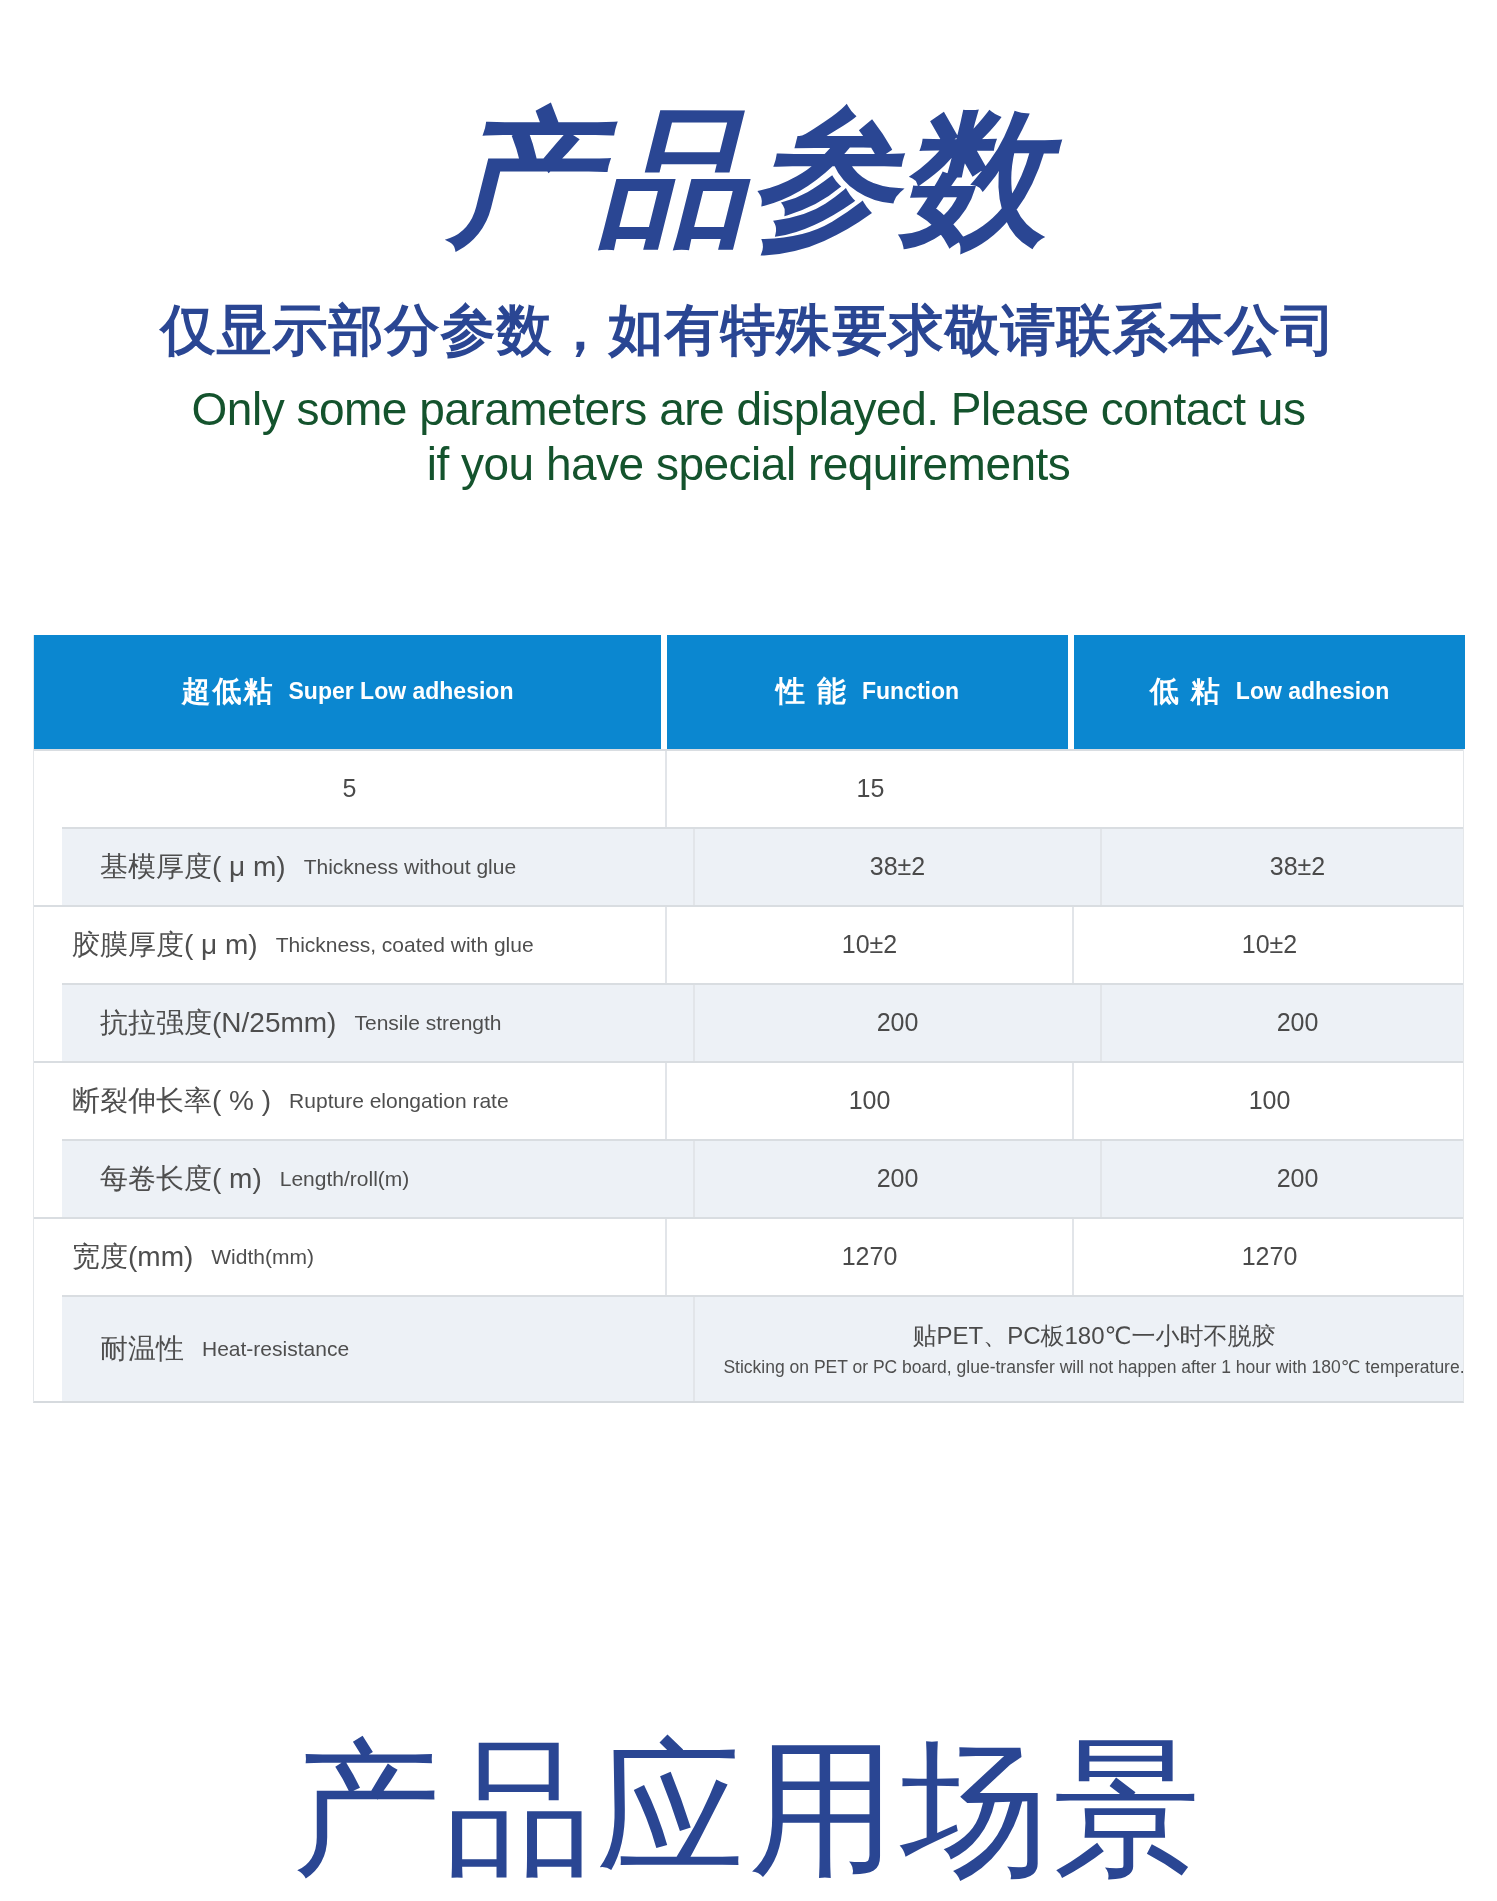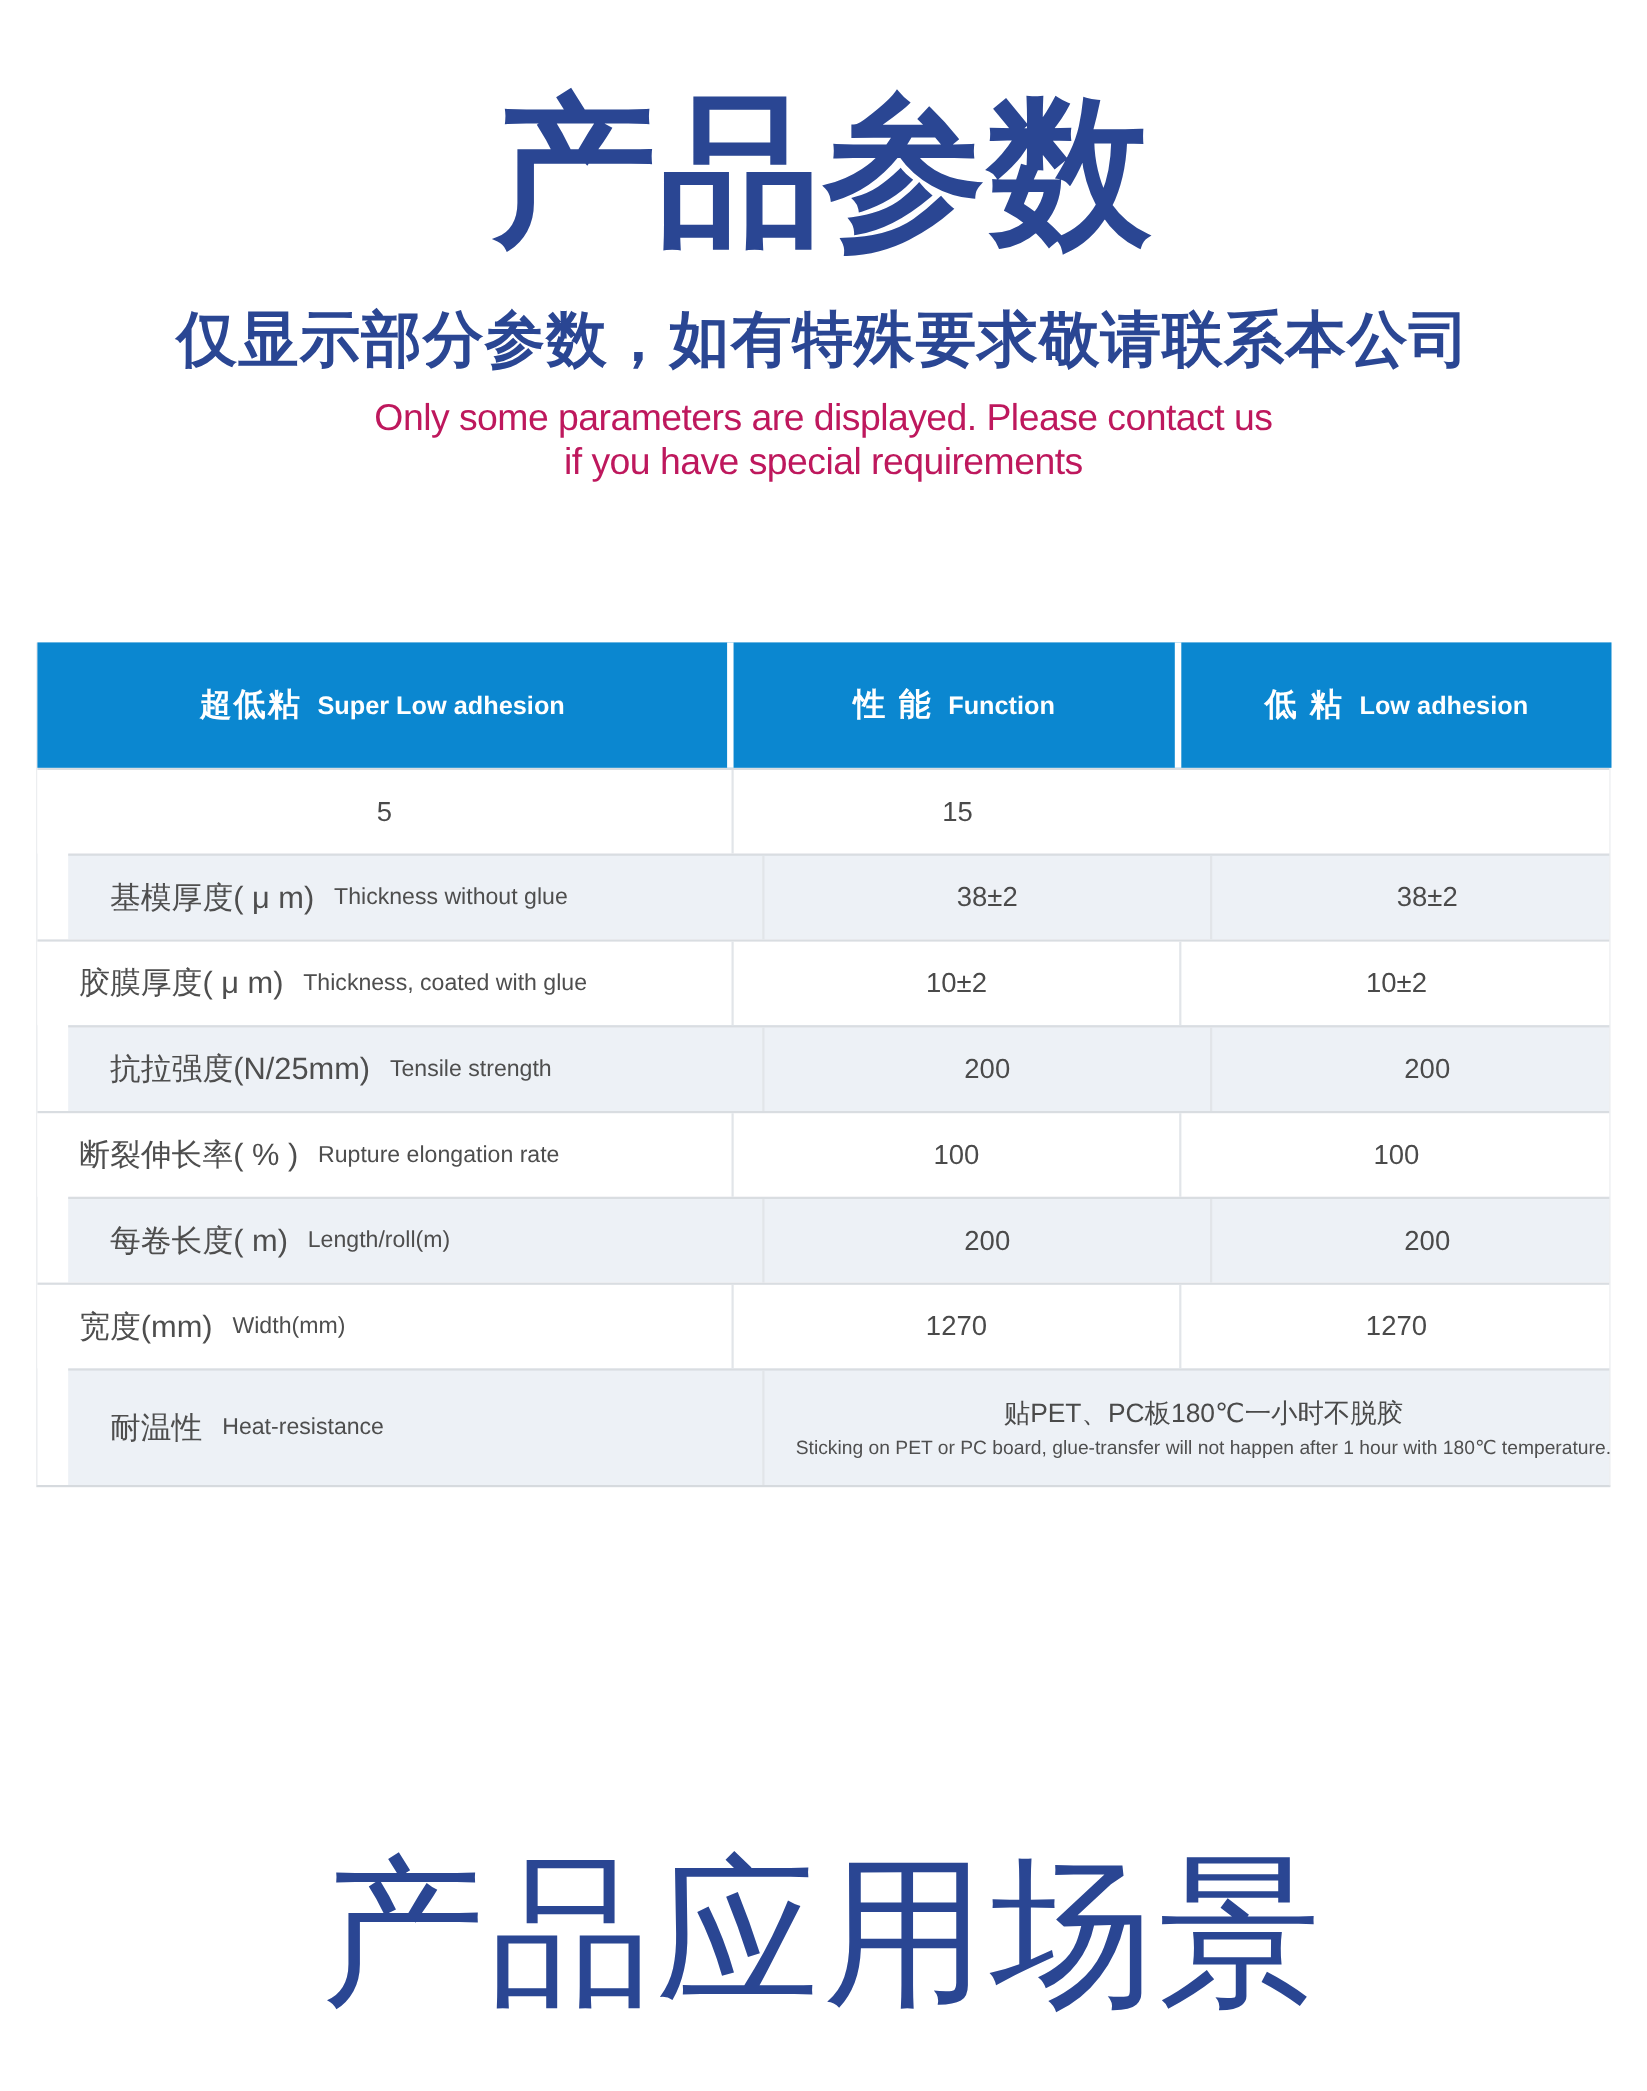--- a/index.html
+++ b/index.html
@@ -6,44 +6,45 @@
   html, body {
     width: 1497px;
     height: 1901px;
     background: #ffffff;
     overflow: hidden;
     font-family: "Liberation Sans", "DejaVu Sans", sans-serif;
   }
 
   
   .main-title {
-    padding-top: 83px;
+    padding-top: 105px;
     text-align: center;
     font-size: 148px;
     line-height: 1;
     font-weight: 700;
     color: #2a4693;
     letter-spacing: 2px;
+    font-style: italic;
   }
   .subtitle-cn {
     margin-top: 46px;
     text-align: center;
     font-size: 55px;
     line-height: 1.15;
     font-weight: 700;
     color: #2a4693;
     letter-spacing: 1px;
   }
   .subtitle-en {
     margin-top: 20px;
     text-align: center;
-    font-size: 34px;
+    font-size: 46px;
     line-height: 1.18;
     font-weight: 400;
-    color: #be185d;
+    color: #14532d;
     letter-spacing: -0.5px;
   }
 
   
   .spec-table {
     width: 1431px;
     margin: 144px auto 0 auto;
     border-left: 1px solid #e4e7ea;
     border-right: 1px solid #e4e7ea;
     border-bottom: 2px solid #d6dade;

